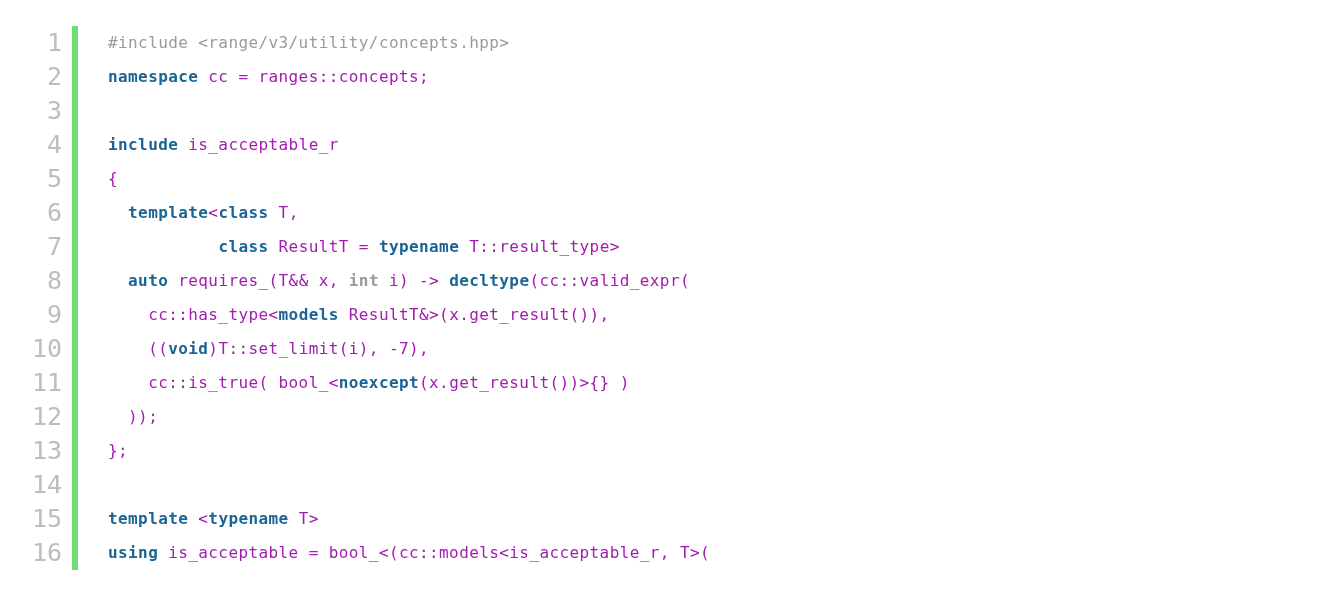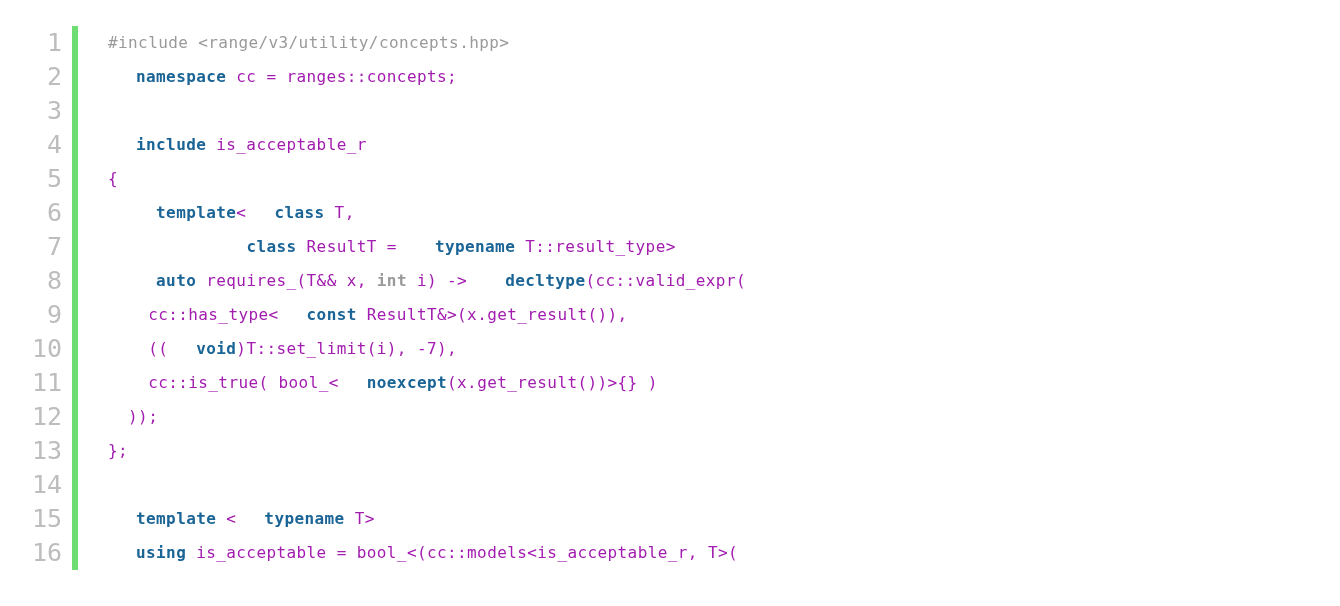--- a/index.html
+++ b/index.html
@@ -57,21 +57,20 @@
     font-size: 16px;
     font-family: "DejaVu Sans Mono", "Liberation Mono", monospace;
     color: #30302f;
     white-space: pre;
     letter-spacing: 0.4px;
   }
 
   .tok-kw {
     color: #1a6496;
     font-weight: bold;
-    margin-left: 28px;
   }
   .tok-kw-dim {
     color: #9a9a9a;
     font-weight: bold;
   }
   .tok-pre {
     color: #9a9a9a;
     font-weight: normal;
   }
   .tok-plain {
@@ -83,21 +82,21 @@
 
 <div id="code-block">
     <div class="code-row"><div class="gutter-num">1</div><div class="gutter-bar" style="background: rgb(110, 222, 114);"></div><div class="code-text"><span class="tok-pre">#include &lt;range/v3/utility/concepts.hpp&gt;</span></div></div>
     <div class="code-row"><div class="gutter-num">2</div><div class="gutter-bar" style="background: rgb(110, 222, 114);"></div><div class="code-text"><span class="tok-kw">namespace</span><span class="tok-plain"> cc = ranges::concepts;</span></div></div>
     <div class="code-row"><div class="gutter-num">3</div><div class="gutter-bar" style="background: rgb(110, 222, 114);"></div><div class="code-text">&nbsp;</div></div>
     <div class="code-row"><div class="gutter-num">4</div><div class="gutter-bar" style="background: rgb(110, 222, 114);"></div><div class="code-text"><span class="tok-kw">include</span><span class="tok-plain"> is_acceptable_r</span></div></div>
     <div class="code-row"><div class="gutter-num">5</div><div class="gutter-bar" style="background: rgb(110, 222, 114);"></div><div class="code-text"><span class="tok-plain">{</span></div></div>
     <div class="code-row"><div class="gutter-num">6</div><div class="gutter-bar" style="background: rgb(110, 222, 114);"></div><div class="code-text"><span class="tok-plain">  </span><span class="tok-kw">template</span><span class="tok-plain">&lt;</span><span class="tok-kw">class</span><span class="tok-plain"> T,</span></div></div>
     <div class="code-row"><div class="gutter-num">7</div><div class="gutter-bar" style="background: rgb(110, 222, 114);"></div><div class="code-text"><span class="tok-plain">           </span><span class="tok-kw">class</span><span class="tok-plain"> ResultT = </span><span class="tok-kw">typename</span><span class="tok-plain"> T::result_type&gt;</span></div></div>
     <div class="code-row"><div class="gutter-num">8</div><div class="gutter-bar" style="background: rgb(110, 222, 114);"></div><div class="code-text"><span class="tok-plain">  </span><span class="tok-kw">auto</span><span class="tok-plain"> requires_(T&amp;&amp; x, </span><span class="tok-kw-dim">int</span><span class="tok-plain"> i) -&gt; </span><span class="tok-kw">decltype</span><span class="tok-plain">(cc::valid_expr(</span></div></div>
-    <div class="code-row"><div class="gutter-num">9</div><div class="gutter-bar" style="background: rgb(110, 222, 114);"></div><div class="code-text"><span class="tok-plain">    cc::has_type&lt;</span><span class="tok-kw">const</span><span class="tok-plain"> ResultT&amp;&gt;(x.get_result()),</span></div></div>
+    <div class="code-row"><div class="gutter-num">9</div><div class="gutter-bar" style="background: rgb(110, 222, 114);"></div><div class="code-text"><span class="tok-plain">    cc::has_type&lt;</span><span class="tok-kw">models</span><span class="tok-plain"> ResultT&amp;&gt;(x.get_result()),</span></div></div>
     <div class="code-row"><div class="gutter-num">10</div><div class="gutter-bar" style="background: rgb(110, 222, 114);"></div><div class="code-text"><span class="tok-plain">    ((</span><span class="tok-kw">void</span><span class="tok-plain">)T::set_limit(i), -7),</span></div></div>
     <div class="code-row"><div class="gutter-num">11</div><div class="gutter-bar" style="background: rgb(110, 222, 114);"></div><div class="code-text"><span class="tok-plain">    cc::is_true( bool_&lt;</span><span class="tok-kw">noexcept</span><span class="tok-plain">(x.get_result())&gt;{} )</span></div></div>
     <div class="code-row"><div class="gutter-num">12</div><div class="gutter-bar" style="background: rgb(110, 222, 114);"></div><div class="code-text"><span class="tok-plain">  ));</span></div></div>
     <div class="code-row"><div class="gutter-num">13</div><div class="gutter-bar" style="background: rgb(110, 222, 114);"></div><div class="code-text"><span class="tok-plain">};</span></div></div>
     <div class="code-row"><div class="gutter-num">14</div><div class="gutter-bar" style="background: rgb(110, 222, 114);"></div><div class="code-text">&nbsp;</div></div>
     <div class="code-row"><div class="gutter-num">15</div><div class="gutter-bar" style="background: rgb(110, 222, 114);"></div><div class="code-text"><span class="tok-kw">template</span><span class="tok-plain"> &lt;</span><span class="tok-kw">typename</span><span class="tok-plain"> T&gt;</span></div></div>
     <div class="code-row"><div class="gutter-num">16</div><div class="gutter-bar" style="background: rgb(110, 222, 114);"></div><div class="code-text"><span class="tok-kw">using</span><span class="tok-plain"> is_acceptable = bool_&lt;(cc::models&lt;is_acceptable_r, T&gt;(</span></div></div>
   </div>
 
 </body></html>

